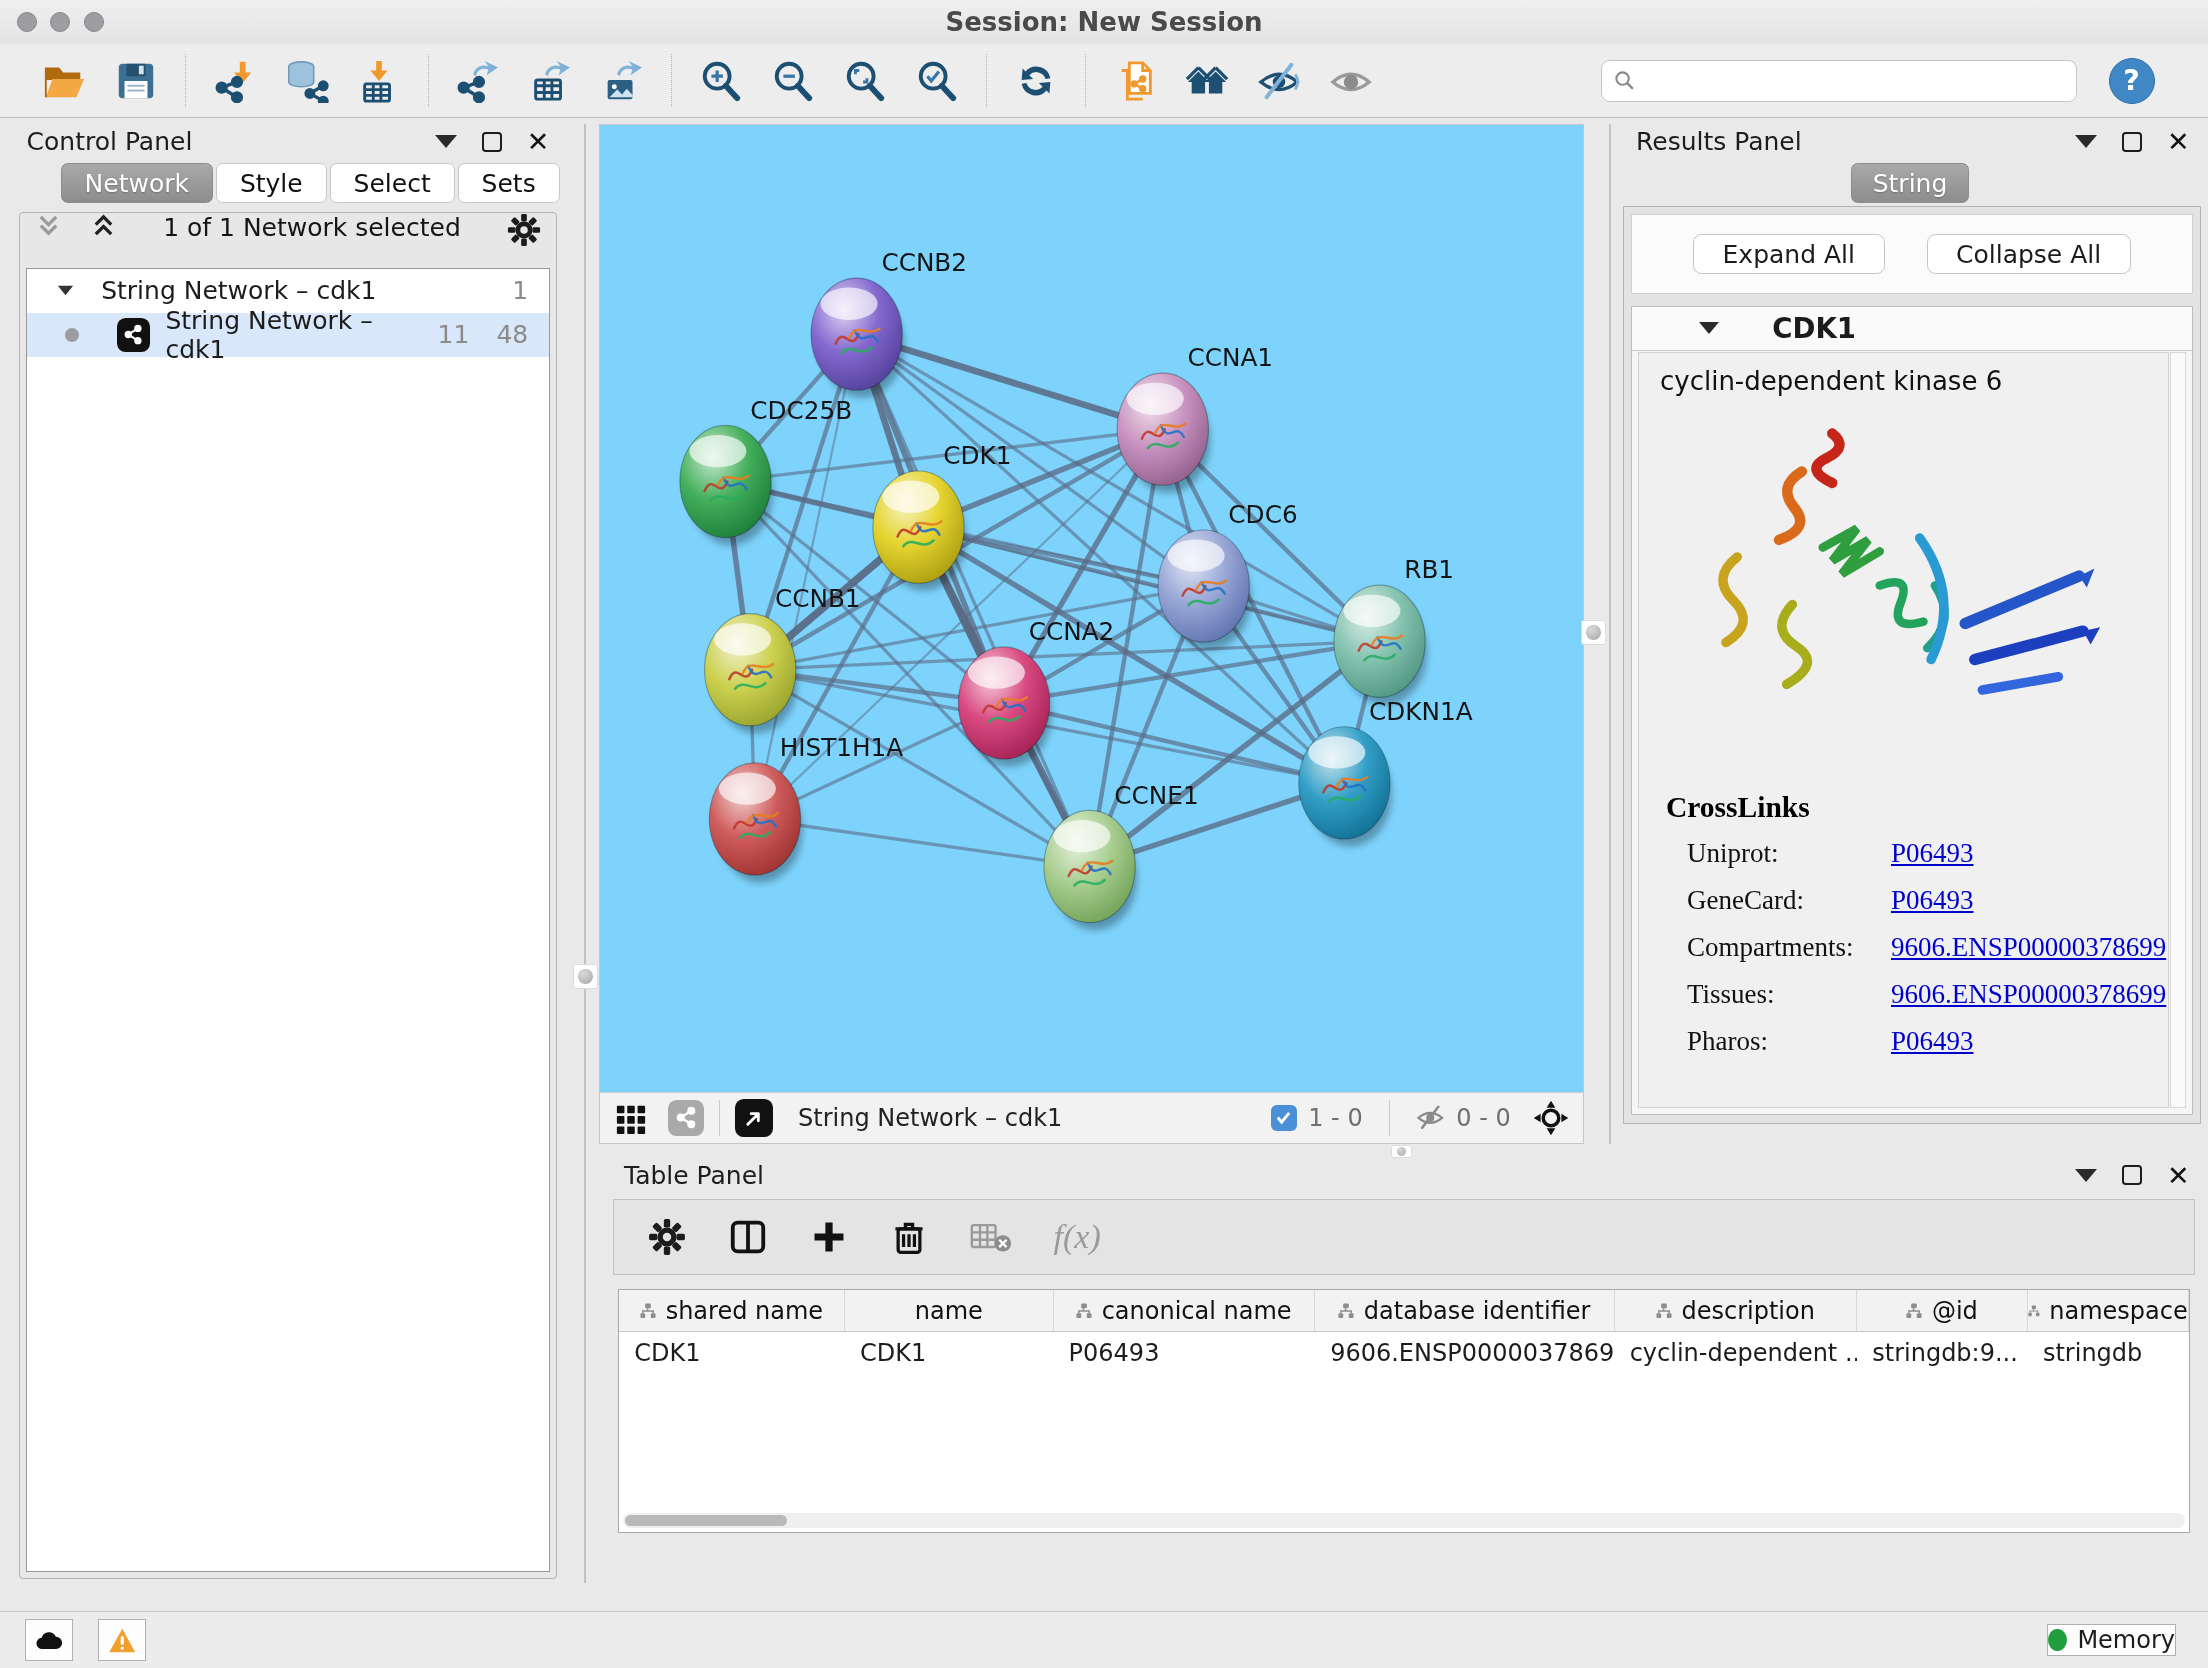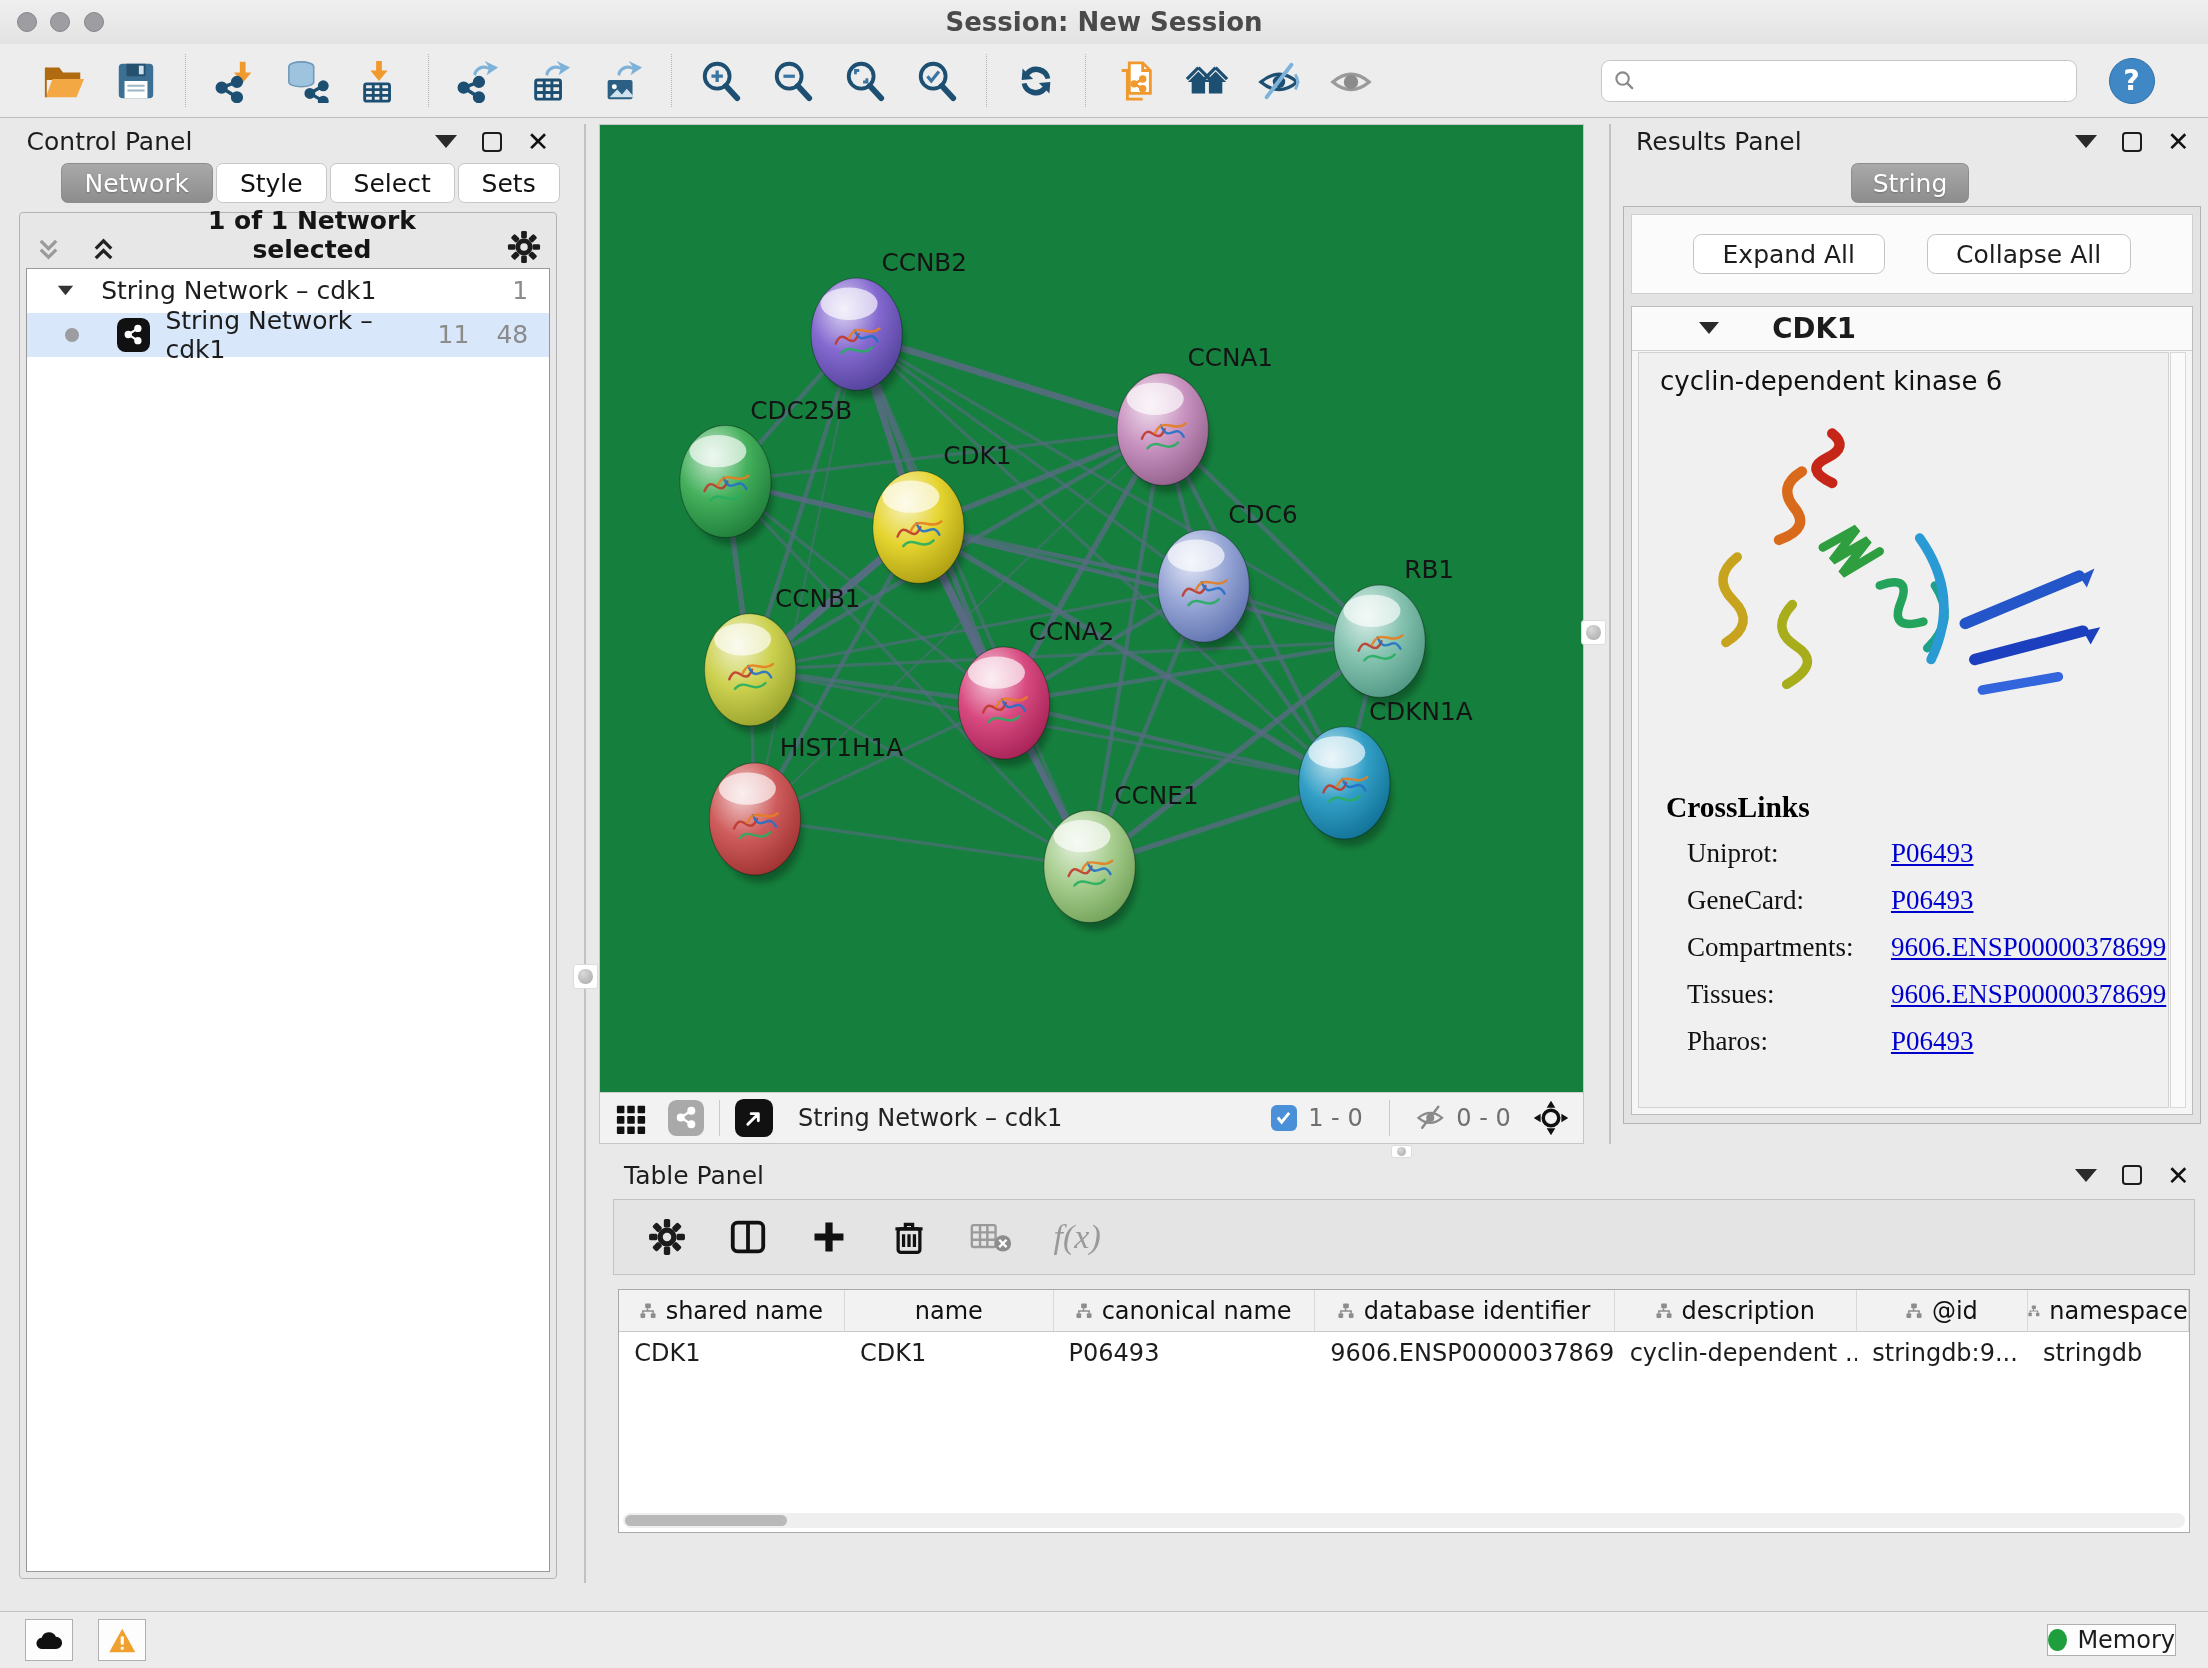--- a/index.html
+++ b/index.html
@@ -34,37 +34,37 @@
 
   
   .seg { display:flex; gap:2.9px; }
   .seg .tab { height:40px; display:flex; align-items:center; justify-content:center; background:#fff; border:1px solid #c7c7c7; color:#111; font-size:25px; border-radius:6.7px; padding:0 23px; }
   .seg .tab.sel { background:linear-gradient(#a9a9a9,#8d8d8d); color:#fff; border-color:#8d8d8d; text-shadow:0 1px 1.9px rgba(0,0,0,.25); }
 
   
   .control-panel { position:absolute; left:7.6px; top:5.7px; width:555px; height:1459px; }
   .cp-tabs { margin:3.8px 0 0 53px; }
   .cp-body { position:absolute; top:88px; left:11.4px; right:5.7px; bottom:3.8px; background:#e7e7e7; border:1px solid #b3b3b3; border-radius:3.8px; }
-  .cp-toolrow { height:51px; display:flex; align-items:flex-end; padding:0 15px; gap:28px;font-weight:bold; }
+  .cp-toolrow { height:51px; display:flex; align-items:flex-start; padding:0 15px; gap:28px; }
   .cp-status { flex:1; text-align:center; font-size:25px; color:#151515; }
   .cp-tree { position:absolute; top:55px; left:5.7px; right:5.7px; bottom:5.7px; background:#fff; border:1px solid #989898; }
   .tree-row { height:44px; display:flex; align-items:center; font-size:25px; }
   .tree-row .cnt { color:#8b8b8b; }
   .tree-row.root .expander { margin-left:28.5px; }
   .tree-row.root .lbl { margin-left:25px; }
   .tree-row.root .cnt { margin-left:auto; margin-right:21px; }
   .tree-row.selected { background:#d8e7f9; }
   .tree-dot { width:14.3px; height:14.3px; border-radius:50%; background:#9c9ca1; margin-left:38px; }
   .share-badge { width:34px; height:34px; border-radius:8.6px; background:#111; margin-left:38px; display:flex; align-items:center; justify-content:center; }
   .tree-row.selected .lbl { margin-left:15px; }
   .tree-row.selected .n1 { margin-left:auto; color:#8b8b8b; }
   .tree-row.selected .n2 { margin-left:27px; margin-right:21px; color:#8b8b8b; }
 
   
-  .network-view { position:absolute; left:599px; top:5.7px; width:985px; height:1020px; background:#15803d; border:1px solid #c6c6c6; display:flex; flex-direction:column; }
+  .network-view { position:absolute; left:599px; top:5.7px; width:985px; height:1020px; background:#7dd3fc; border:1px solid #c6c6c6; display:flex; flex-direction:column; }
   .net-canvas { flex:1; position:relative; }
   .net-canvas svg { position:absolute; inset:0; }
   .net-footer { height:51px; background:#f2f2f2; border-top:1px solid #cfcfcf; display:flex; align-items:center; font-size:24px; color:#333; }
   .nf-sep { width:1px; height:36px; background:#c9c9c9; margin:0 15px; }
   .nf-title { margin-left:5.7px; color:#222; }
   .nf-right { margin-left:auto; display:flex; align-items:center; gap:11.4px; margin-right:13.3px; color:#6f6f6f; }
   .nf-check { width:26px; height:26px; border-radius:5.7px; background:#4a90d9; display:flex; align-items:center; justify-content:center; }
 
   
   .grab { position:absolute; width:25px; height:25px; background:#fff; border:1px solid #dcdcdc; border-radius:2.9px; display:flex; align-items:center; justify-content:center; }

